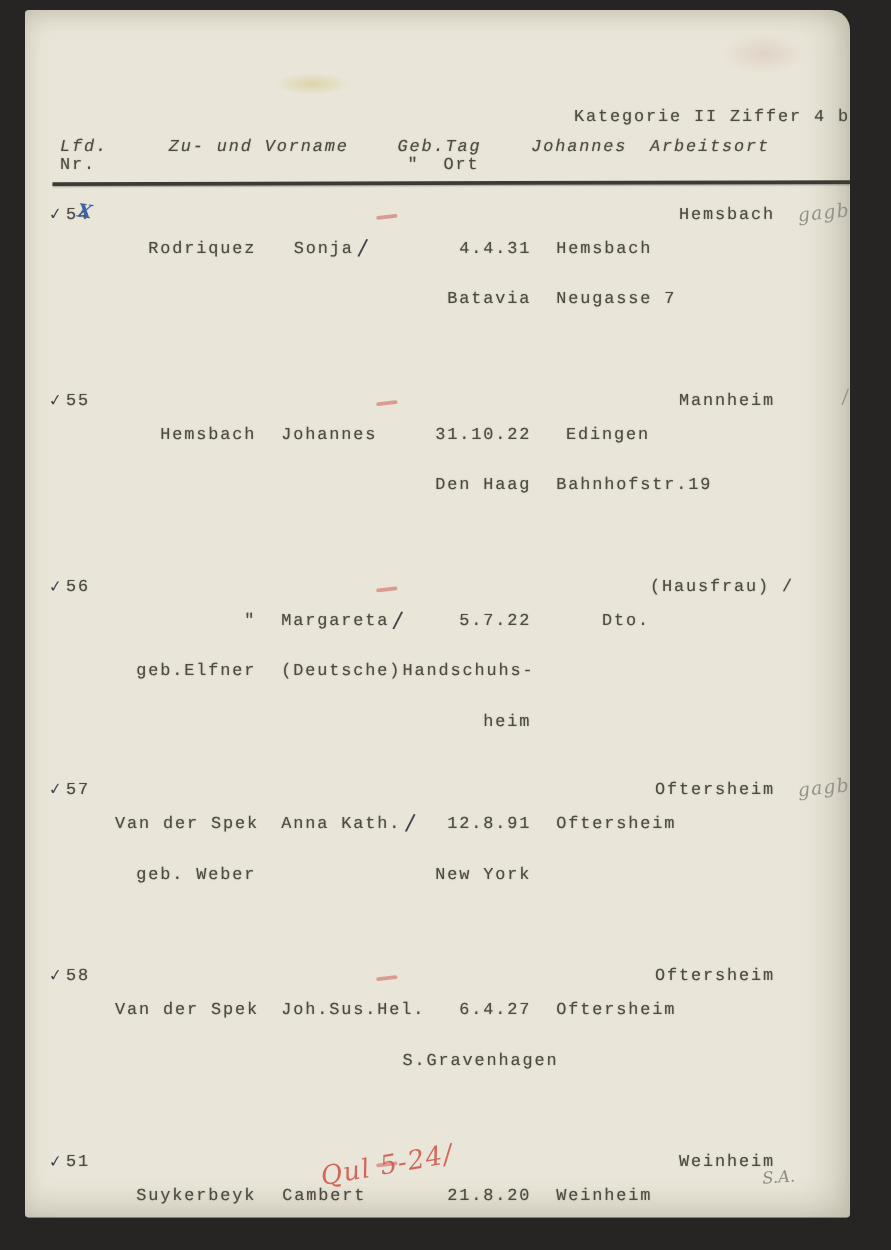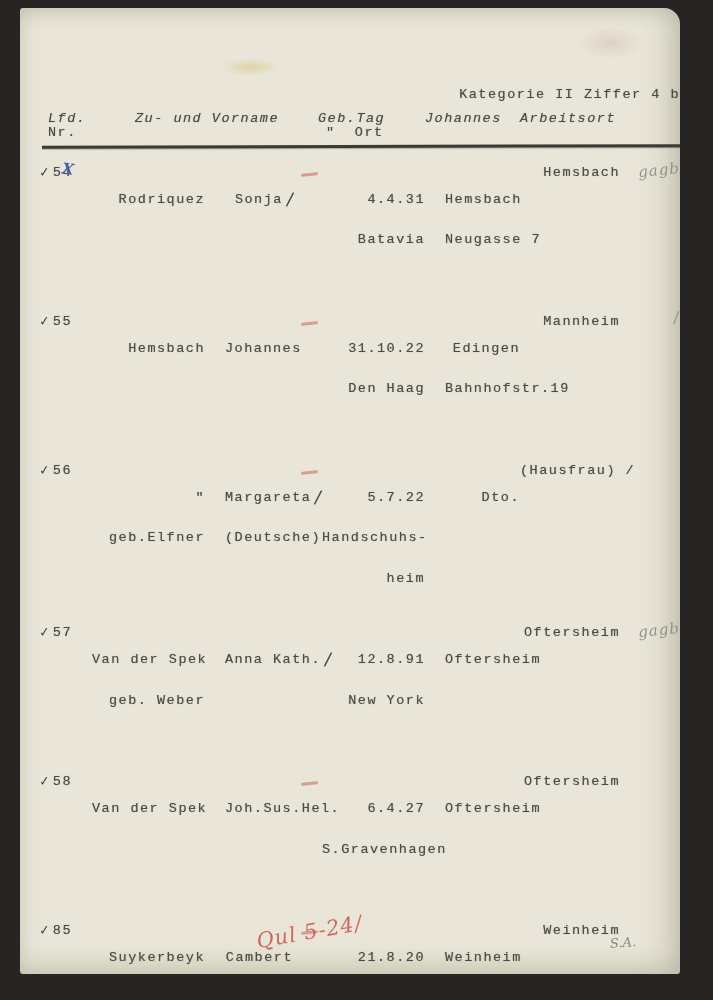--- a/index.html
+++ b/index.html
@@ -219,21 +219,21 @@
       <span class="l2"></span>
     </span>
     <span class="cell c-arbeit">Oftersheim</span>
     <span class="cell c-annot" data-kind="none"></span>
     <span class="bluex"></span>
 
   </div>
 
   <div class="row">
     <span class="cell c-check">✓</span>
-    <span class="cell c-num">85</span>
+    <span class="cell c-num">51</span>
     <span class="cell c-surname">
       <span class="l1">Suykerbeyk</span>
       <span class="l2"></span>
     </span>
     <span class="cell c-first">
       <span class="l1 slashable" data-slash="false">Cambert</span>
       <span class="l2"></span>
     </span>
     <span class="cell c-red" data-kind="dash"></span>
     <span class="cell c-date">

